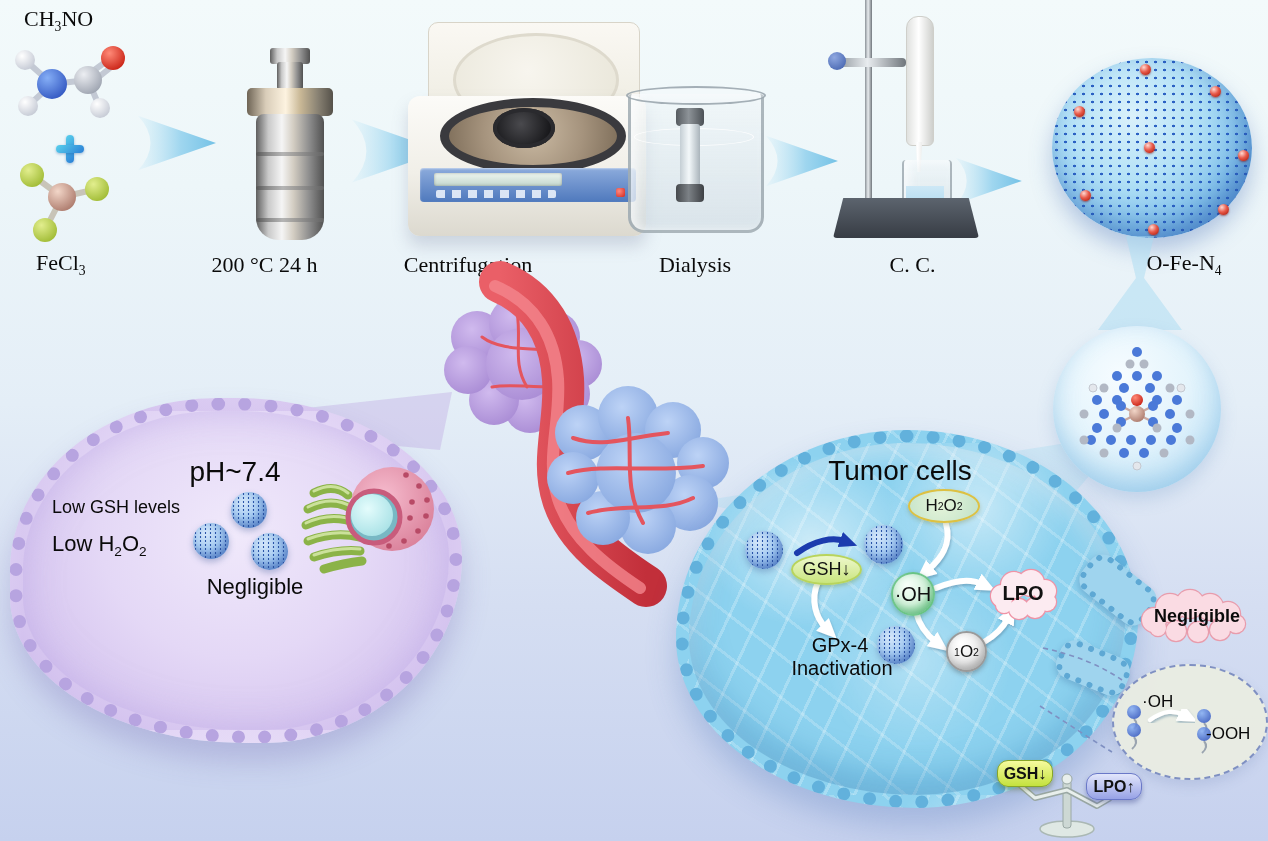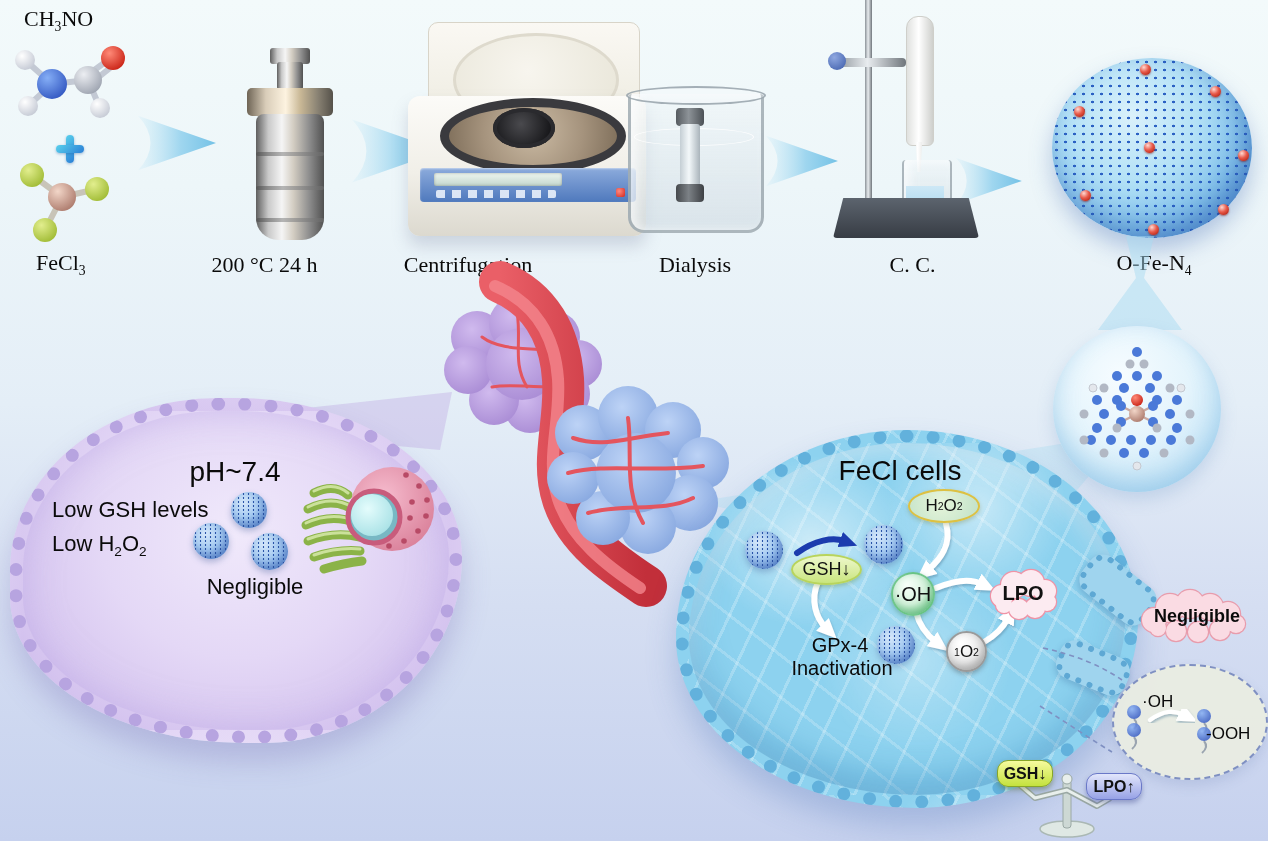--- a/index.html
+++ b/index.html
@@ -264,21 +264,21 @@
   <div class="abs ofen-sphere" style="left:1052px;top:58px;width:200px;height:180px">
     <span class="fe-site" style="left:22px;top:48px"></span>
       <span class="fe-site" style="left:88px;top:6px"></span>
     <span class="fe-site" style="left:158px;top:28px"></span>
       <span class="fe-site" style="left:186px;top:92px"></span>
     <span class="fe-site" style="left:166px;top:146px"></span>
       <span class="fe-site" style="left:96px;top:166px"></span>
     <span class="fe-site" style="left:28px;top:132px"></span>
       <span class="fe-site" style="left:92px;top:84px"></span>
   </div>
-  <div class="abs serif" style="left:1094px;top:250px;width:120px">
+  <div class="abs serif" style="left:1124px;top:250px;width:120px">
     <span>O-Fe-N</span><span class="sub">4</span>
   </div>
 
   <svg class="abs" style="left:1098px;top:236px" width="84" height="96">
     <path d="M28,0 L56,0 L46,42 L84,94 L0,94 L38,42 Z" fill="#aadcf2" opacity=".5"></path>
   </svg>
 
   <div class="abs bubble" style="left:1053px;top:326px;width:168px;height:166px"></div>
   <svg class="abs" style="left:1053px;top:326px" width="168" height="166">
     <g stroke="#c9a8a0" stroke-width="2.5">
@@ -414,31 +414,31 @@
     </g>
     <circle cx="74" cy="62" r="26" fill="#78b8c4" stroke="#c85c7c" stroke-width="5"></circle>
     <circle cx="72" cy="60" r="21" fill="url(#gCyanNuc)"></circle>
   </svg>
 
   <div class="abs np" style="left:231px;top:492px;width:36px;height:36px"></div>
   <div class="abs np" style="left:193px;top:523px;width:36px;height:36px"></div>
   <div class="abs np" style="left:251px;top:533px;width:37px;height:37px"></div>
 
   <div class="abs sans" style="left:180px;top:456px;width:110px;font-size:28px">pH~7.4</div>
-  <div class="abs sans" style="left:52px;top:497px;font-size:22px;text-align:left">Low GSH levels</div>
+  <div class="abs sans" style="left:52px;top:497px;font-size:18px;text-align:left">Low GSH levels</div>
   <div class="abs sans" style="left:52px;top:531px;font-size:22px;text-align:left">
     <span>Low H</span><span class="sub">2</span><span>O</span><span class="sub">2</span>
   </div>
   <div class="abs sans" style="left:175px;top:574px;width:160px;font-size:22px">Negligible</div>
 
   <div class="abs cell-tumor" style="left:676px;top:430px;width:436px;height:352px"></div>
   <div class="abs flap" style="left:1078px;top:568px;width:68px;height:32px;transform:rotate(38deg)"></div>
   <div class="abs flap" style="left:1056px;top:648px;width:62px;height:28px;transform:rotate(22deg)"></div>
 
-  <div class="abs sans" style="left:810px;top:455px;width:180px;font-size:28px">FeCl cells</div>
+  <div class="abs sans" style="left:810px;top:455px;width:180px;font-size:28px">Tumor cells</div>
 
   <div class="abs np" style="left:745px;top:531px;width:38px;height:38px"></div>
   <div class="abs np" style="left:864px;top:525px;width:39px;height:39px"></div>
   <div class="abs np" style="left:877px;top:626px;width:38px;height:38px"></div>
 
   <svg class="abs" style="left:740px;top:480px" width="330" height="220">
     <g fill="none" stroke="#ffffff" stroke-width="6" stroke-linecap="round" filter="url(#dsW)" marker-end="url(#mW)">
       <path d="M206,44 C212,64 200,80 188,90"></path>
       <path d="M196,108 C220,98 234,100 242,104"></path>
       <path d="M78,102 C70,120 76,138 86,148"></path>

